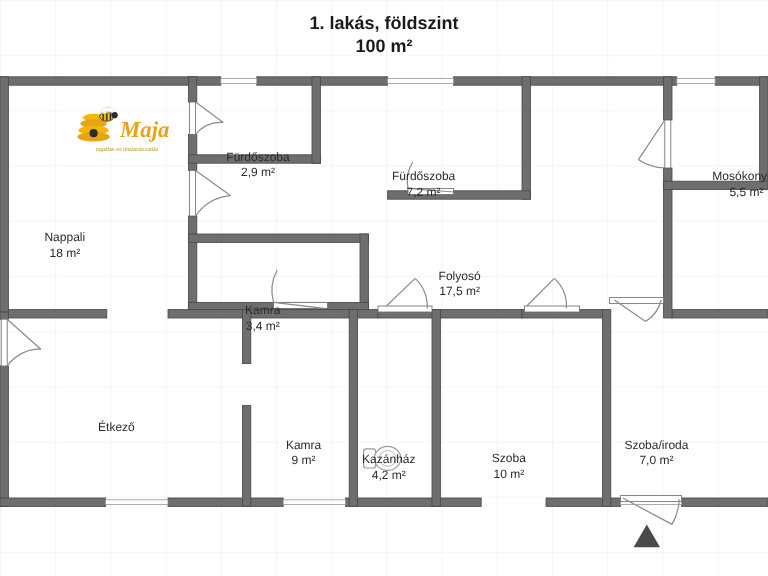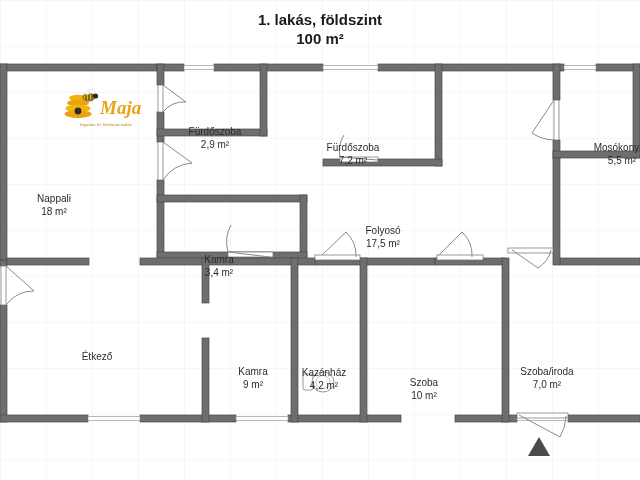--- a/index.html
+++ b/index.html
@@ -234,21 +234,21 @@
       <span class="nm">Kamra</span>
       <span class="ar">3,4 m²</span>
     </div>
     <div class="room-label" style="left: 37px; top: 310px; width: 120px;">
       <span class="nm">Étkező</span>
     </div>
     <div class="room-label" style="left: 193px; top: 325px; width: 120px;">
       <span class="nm">Kamra</span>
       <span class="ar">9 m²</span>
     </div>
-    <div class="room-label" style="left: 264px; top: 326px; width: 120px;">
+    <div class="room-label" style="left: 264px; top: 337px; width: 120px;">
       <span class="nm">Kazánház</span>
       <span class="ar">4,2 m²</span>
     </div>
     <div class="room-label" style="left: 364px; top: 336px; width: 120px;">
       <span class="nm">Szoba</span>
       <span class="ar">10 m²</span>
     </div>
     <div class="room-label" style="left: 487px; top: 325px; width: 120px;">
       <span class="nm">Szoba/iroda</span>
       <span class="ar">7,0 m²</span>

